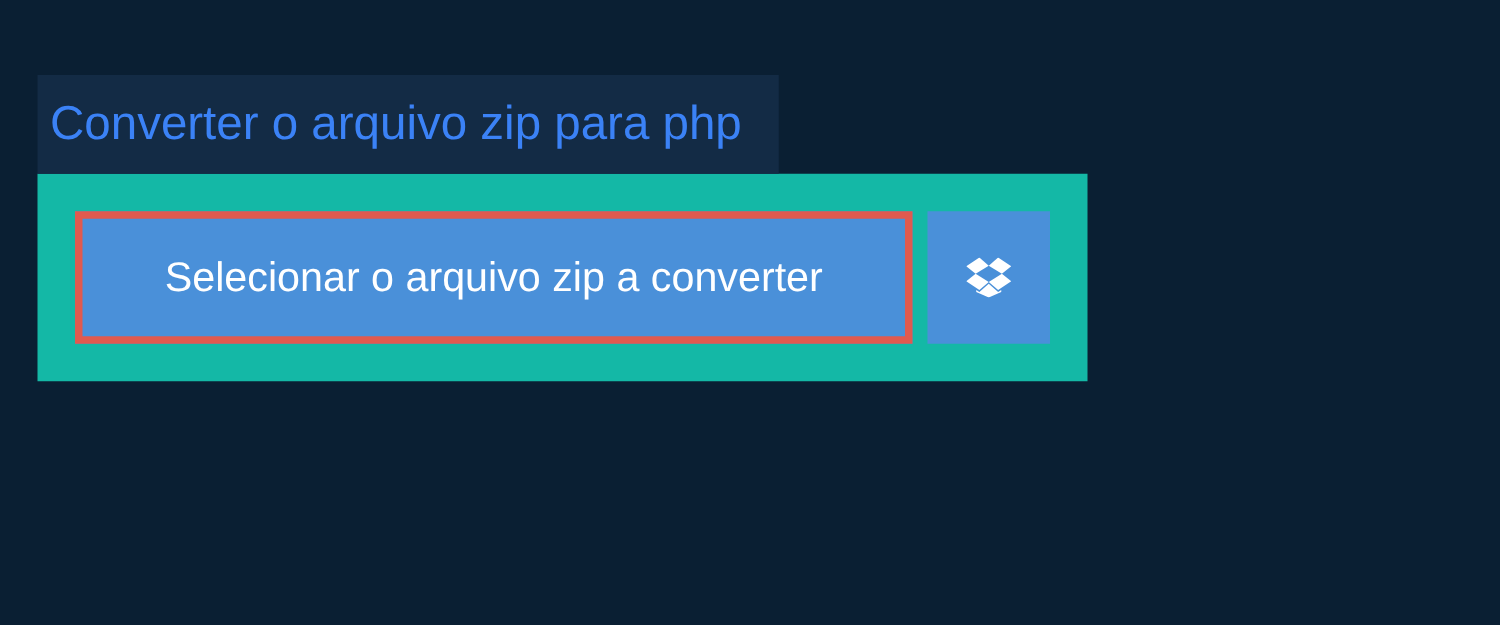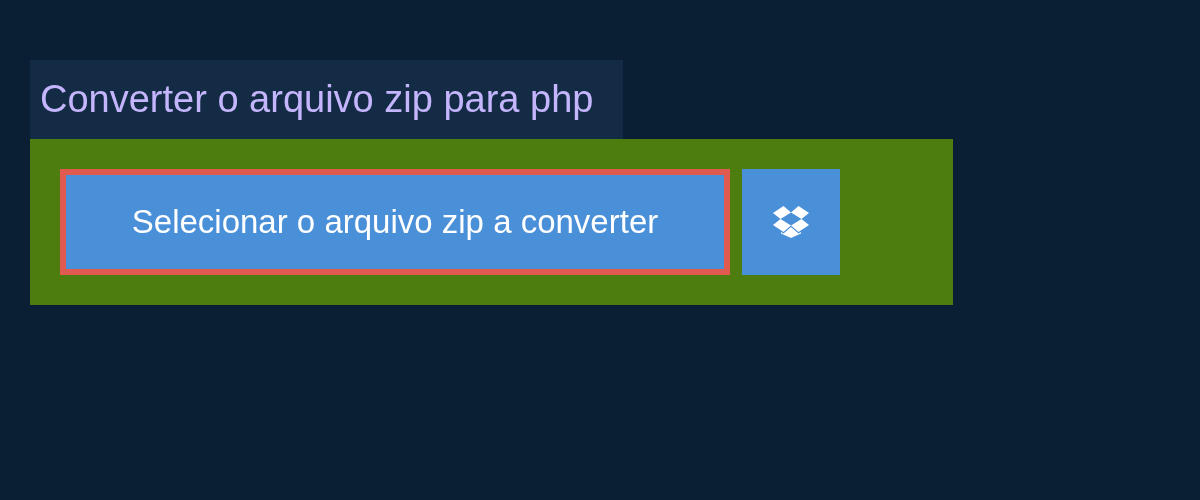--- a/index.html
+++ b/index.html
@@ -13,30 +13,30 @@
       width: 1200px;
       height: 500px;
       overflow: hidden;
     }
     .container {
       padding: 60px 30px;
     }
     .title-tab {
       display: inline-block;
       background-color: #132b45;
-      color: #c4b5fd;
+      color: #3b82f6;
       font-size: 38px;
       font-weight: 300;
       padding: 18px 30px 18px 10px;
       margin-bottom: 0;
     }
     .panel {
-      background-color: #4d7c0f;
+      background-color: #14b8a6;
       padding: 30px;
-      width: 923px;
+      width: 840px;
     }
     .button-row {
       display: flex;
       gap: 12px;
     }
     .select-button {
       background-color: #4a90d9;
       border: 6px solid #e05a4f;
       color: #ffffff;
       font-size: 33px;

